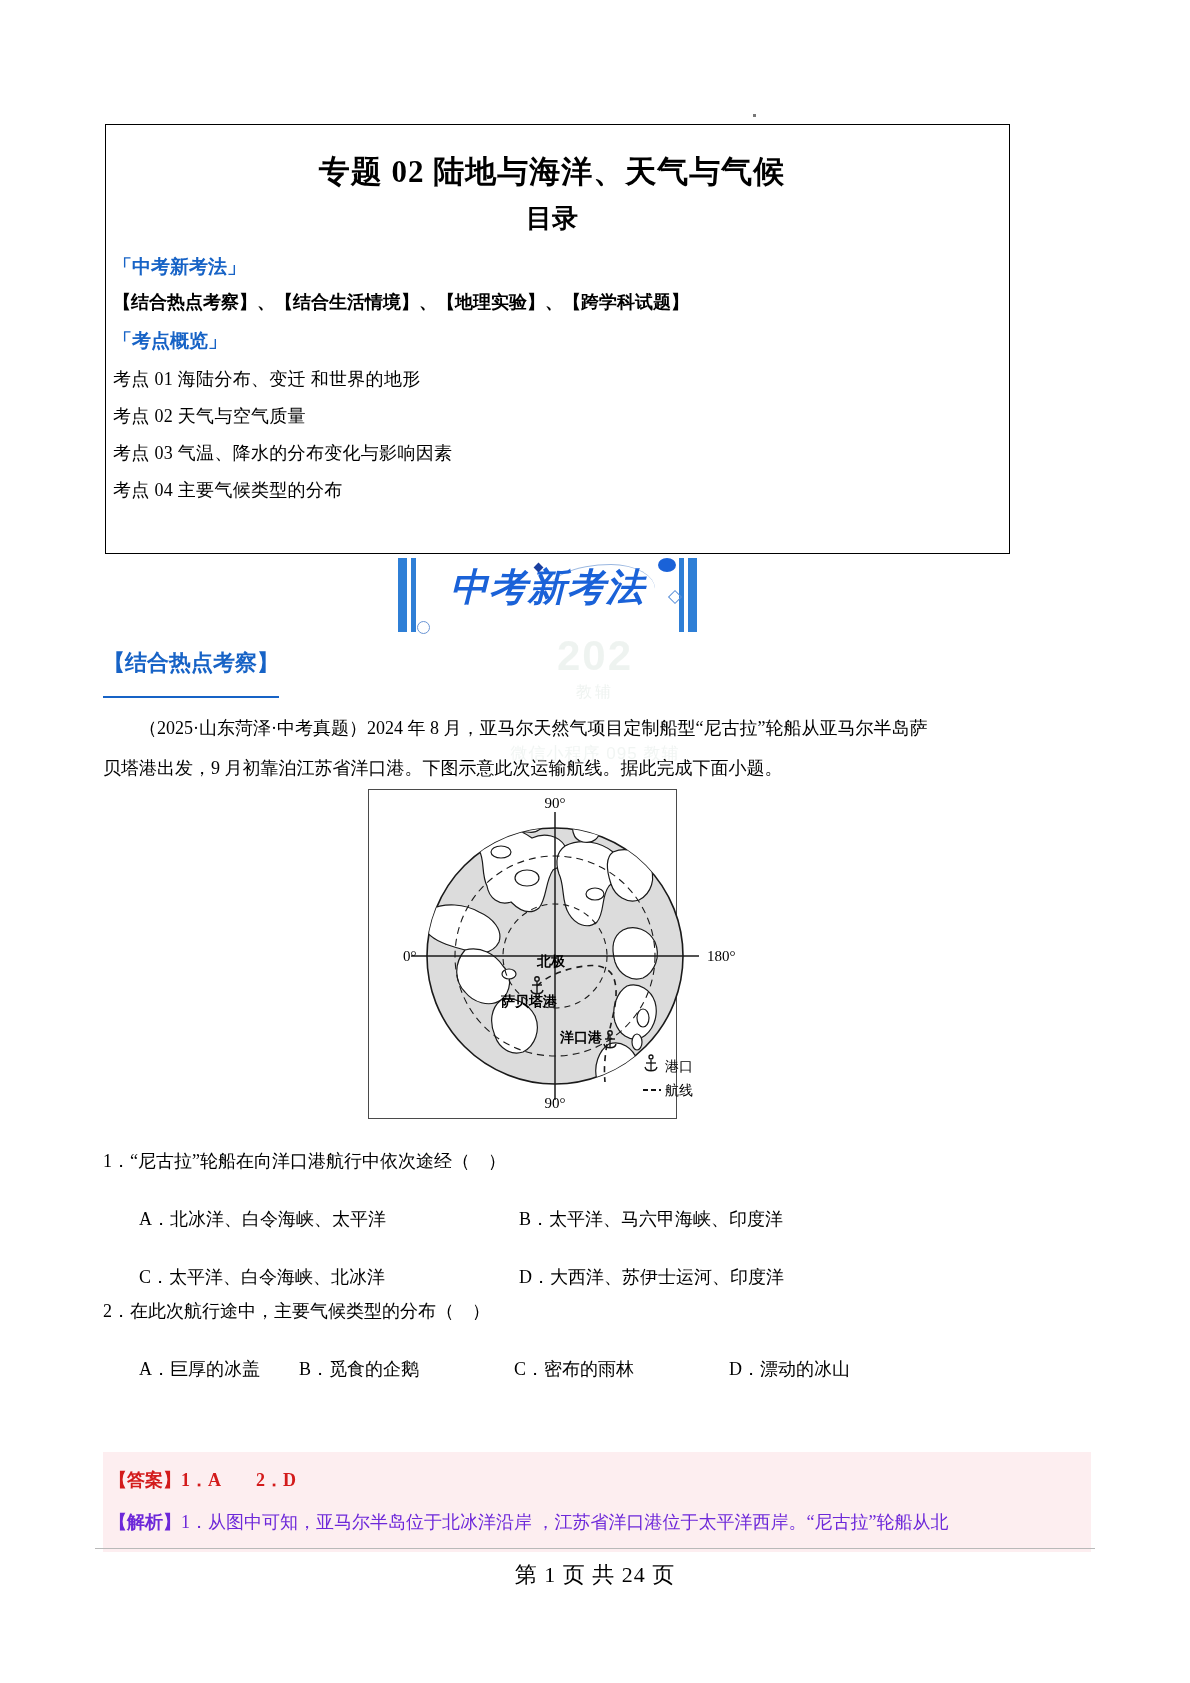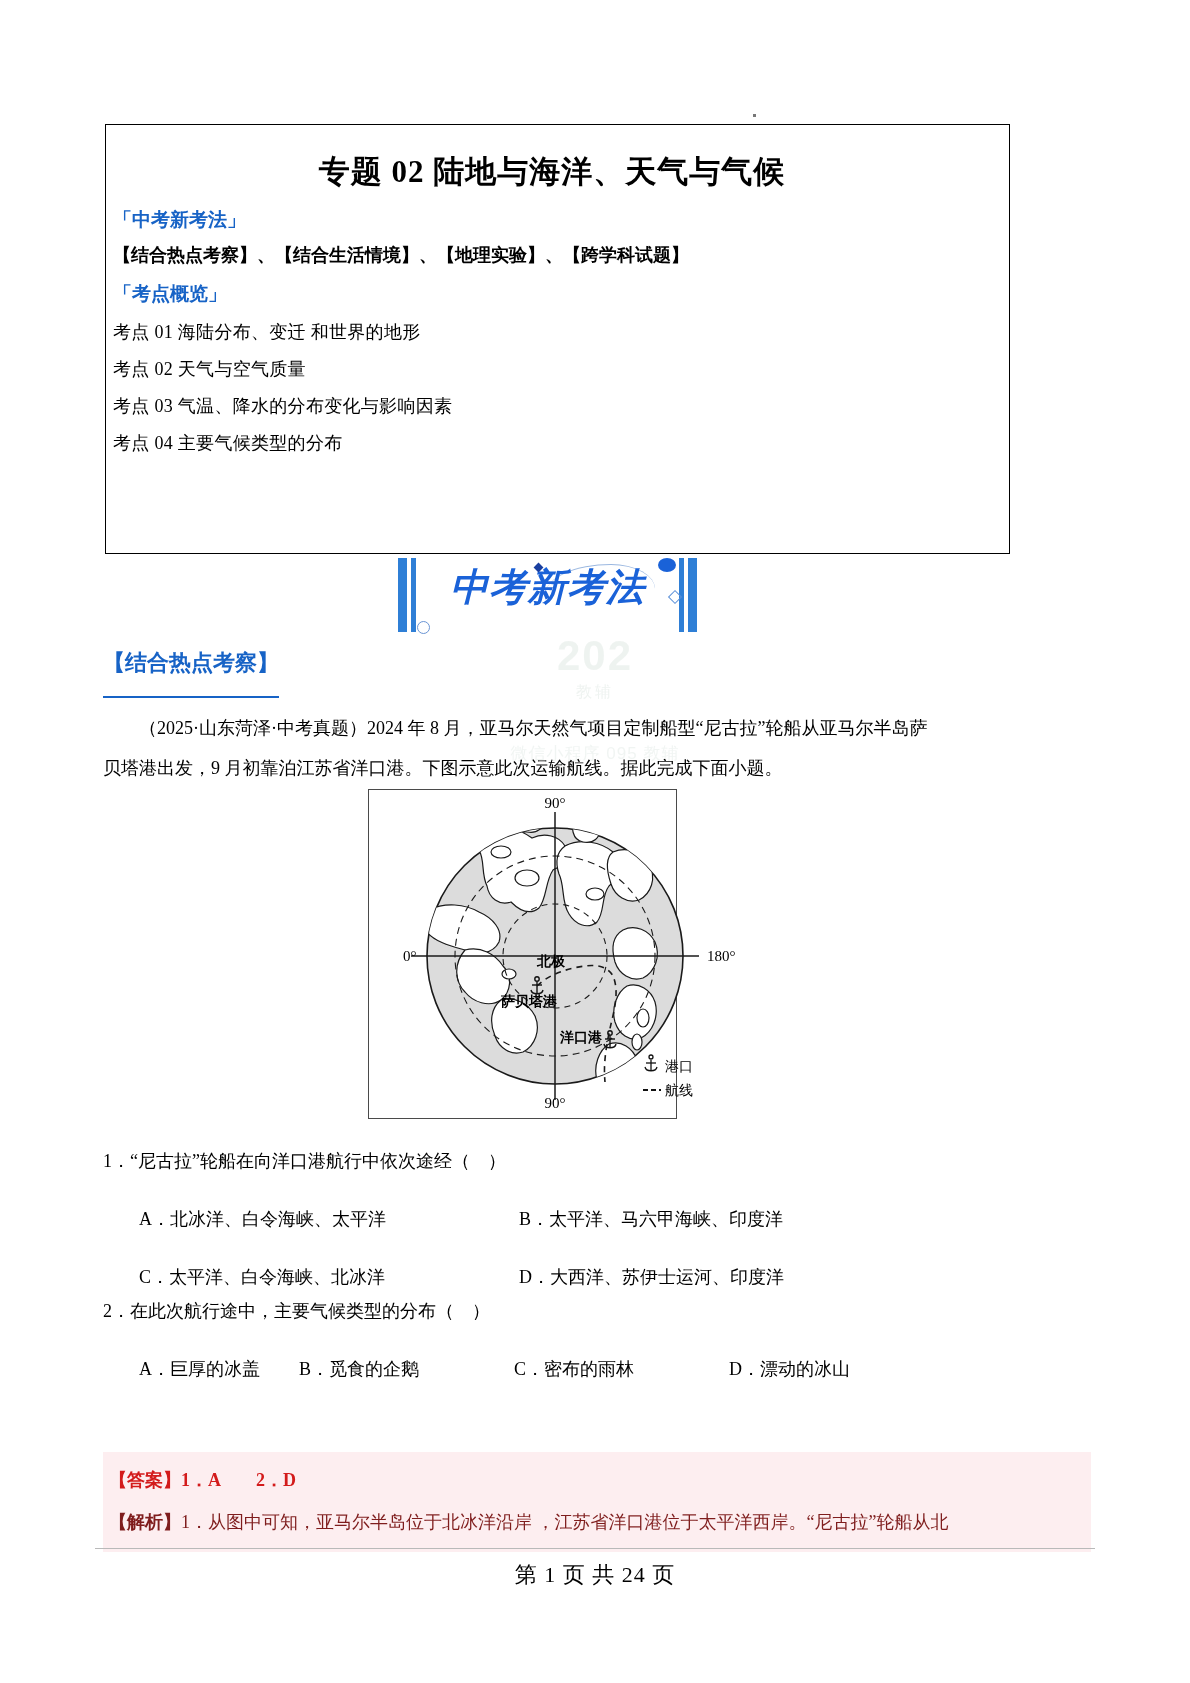--- a/index.html
+++ b/index.html
@@ -238,21 +238,21 @@
     padding: 10px 6px 12px 6px;
     box-sizing: border-box;
   }
   .answer-line {
     color: #d31b1b;
     font-size: 18px;
     line-height: 36px;
     font-weight: bold;
   }
   .explain-line {
-    color: #7f1d1d;
+    color: #6d28d9;
     font-size: 18px;
     line-height: 36px;
     margin-top: 6px;
   }
 
   
   .footer {
     position: absolute;
     left: 0;
     right: 0;
@@ -290,20 +290,21 @@
   <div class="corner-dot"></div>
 
   <div class="watermark">
     <div class="wm-text wm-num">202</div>
     <div class="wm-text wm-sub">教辅</div>
     <div class="wm-text wm-line">微信小程序 095 教辅</div>
   </div>
 
   <div class="toc-box">
     <div class="doc-title">专题 02  陆地与海洋、天气与气候</div>
+    <div class="doc-subtitle">目录</div>
 
     <div class="blue-bracket">「中考新考法」</div>
     <div class="methods-line">【结合热点考察】、【结合生活情境】、【地理实验】、【跨学科试题】</div>
 
     <div class="blue-bracket">「考点概览」</div>
     <div class="toc-line">考点 01  海陆分布、变迁  和世界的地形</div>
     <div class="toc-line">考点 02  天气与空气质量</div>
     <div class="toc-line">考点 03  气温、降水的分布变化与影响因素</div>
     <div class="toc-line">考点 04  主要气候类型的分布</div>
   </div>

